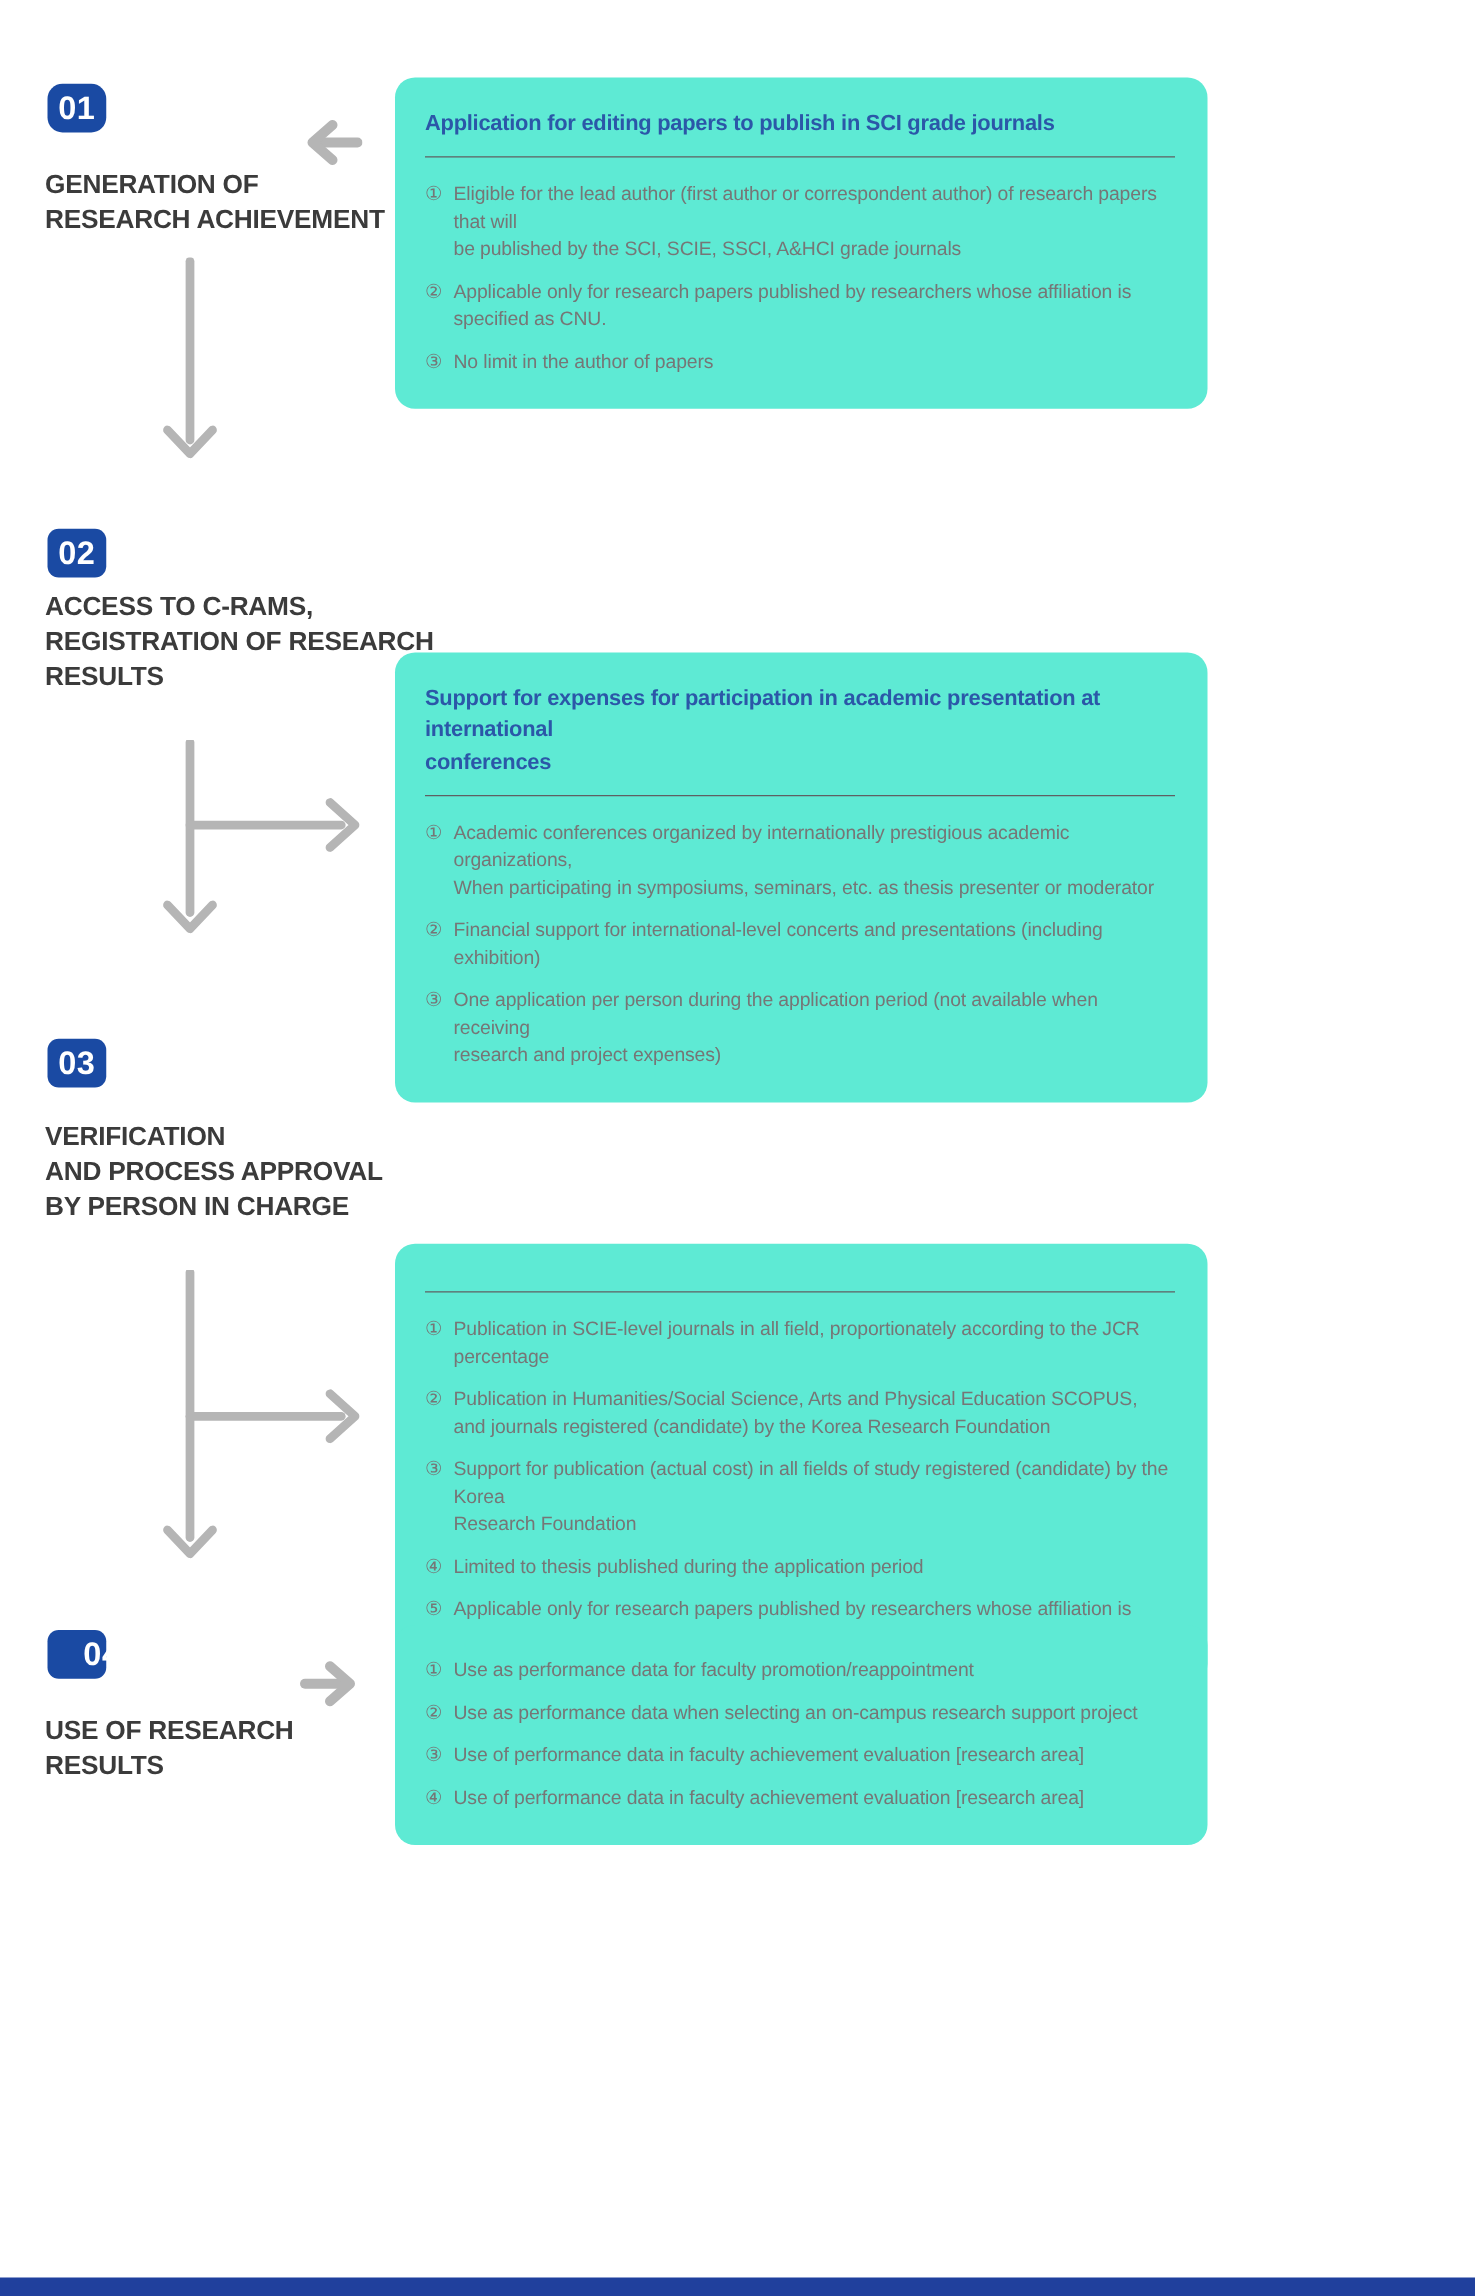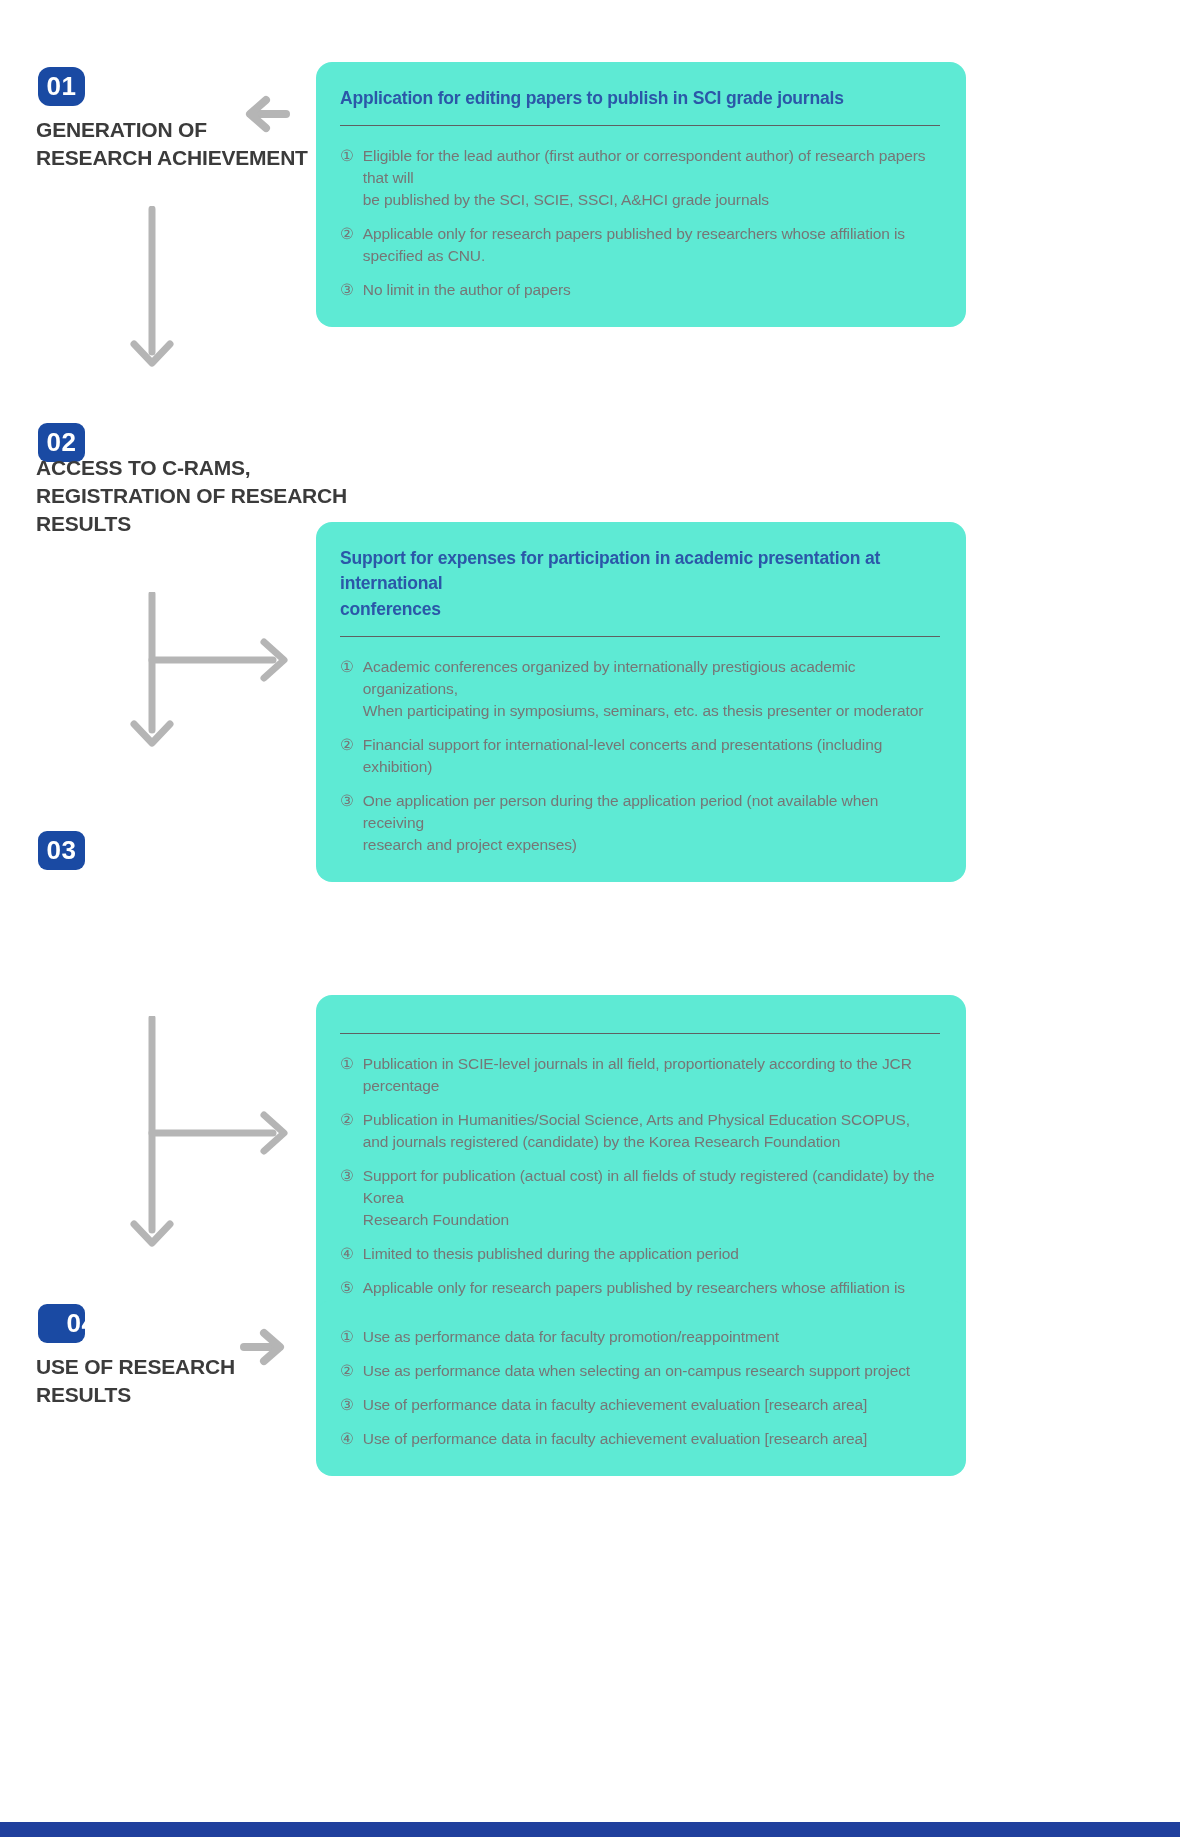--- a/index.html
+++ b/index.html
@@ -12,20 +12,21 @@
   .badge {
     position:absolute; left:38px; width:47px; height:39px;
     background:#1a4aa3; border-radius:9px; color:#ffffff;
     font-size:26px; font-weight:700; letter-spacing:.5px;
     display:flex; align-items:center; justify-content:center;
   }
   .step-title {
     position:absolute; left:36px; font-size:21px; font-weight:700;
     color:#3b3b3b; line-height:1.33; letter-spacing:-0.2px;
     white-space:pre-line;
+    margin-top:18px;
   }
   .info-box {
     position:absolute; left:316px; width:650px;
     background:#5eead4; border-radius:16px;
     padding:24px 26px 26px 24px;
   }
   .box-heading {
     color:#2b57a8; font-size:17.5px; font-weight:700;
     line-height:1.45; letter-spacing:-0.2px; white-space:pre-line;
   }
@@ -123,20 +124,23 @@
       <g fill="none" stroke="#b5b5b5" stroke-width="7" stroke-linecap="round" stroke-linejoin="round">
         <path d="M24,2 L24,138"></path>
         <path d="M6,132 L24,151 L42,132"></path>
         <path d="M24,68 L145,68"></path>
         <path d="M136,50 L156,68 L136,86"></path>
       </g>
     </svg>
   </div>
 
   <div class="badge" style="top:831px;">03</div>
+  <div class="step-title" style="top:878px;">VERIFICATION
+AND PROCESS APPROVAL
+BY PERSON IN CHARGE</div>
 
   <div class="info-box" style="top:995px;">
     <hr class="box-divider">
     <div class="items">
       <div class="item">
         <span class="marker">①</span>
         <span class="text">Publication in SCIE-level journals in all field, proportionately according to the JCR percentage</span>
       </div>
       <div class="item">
         <span class="marker">②</span>

